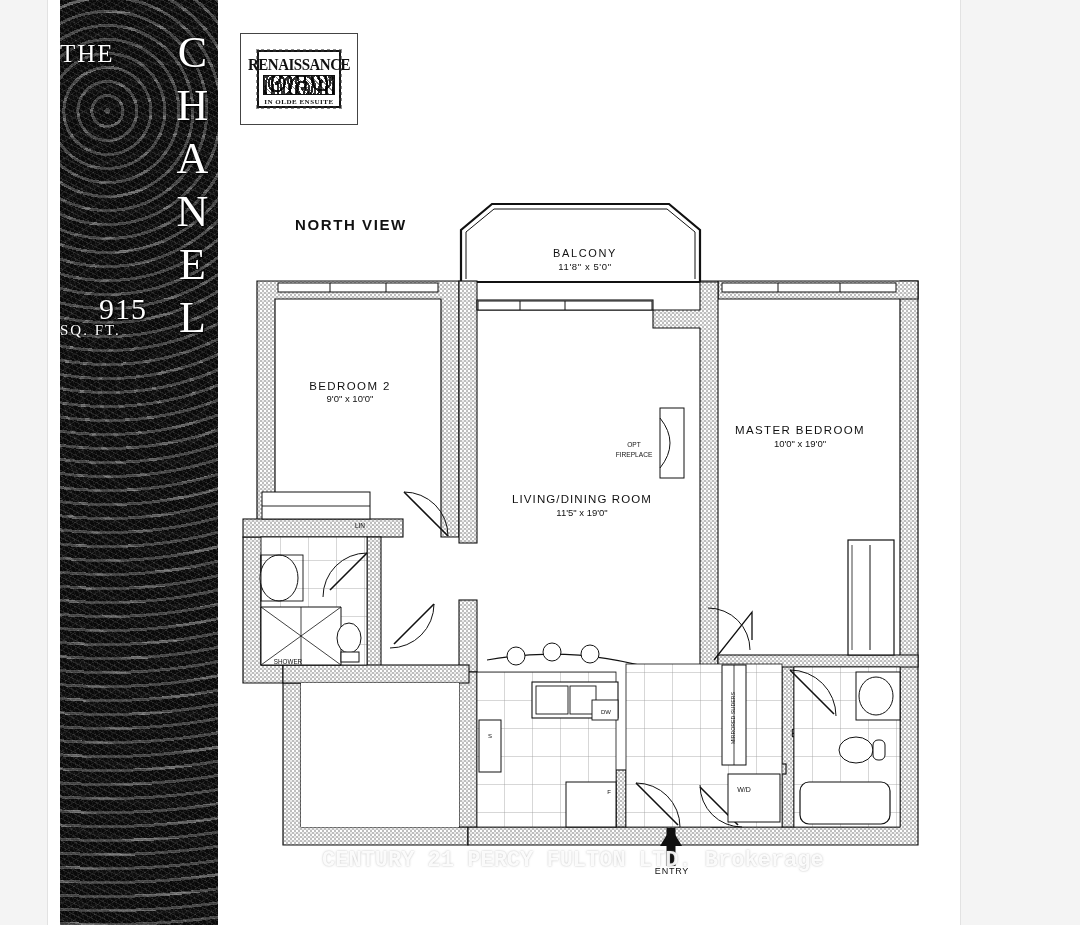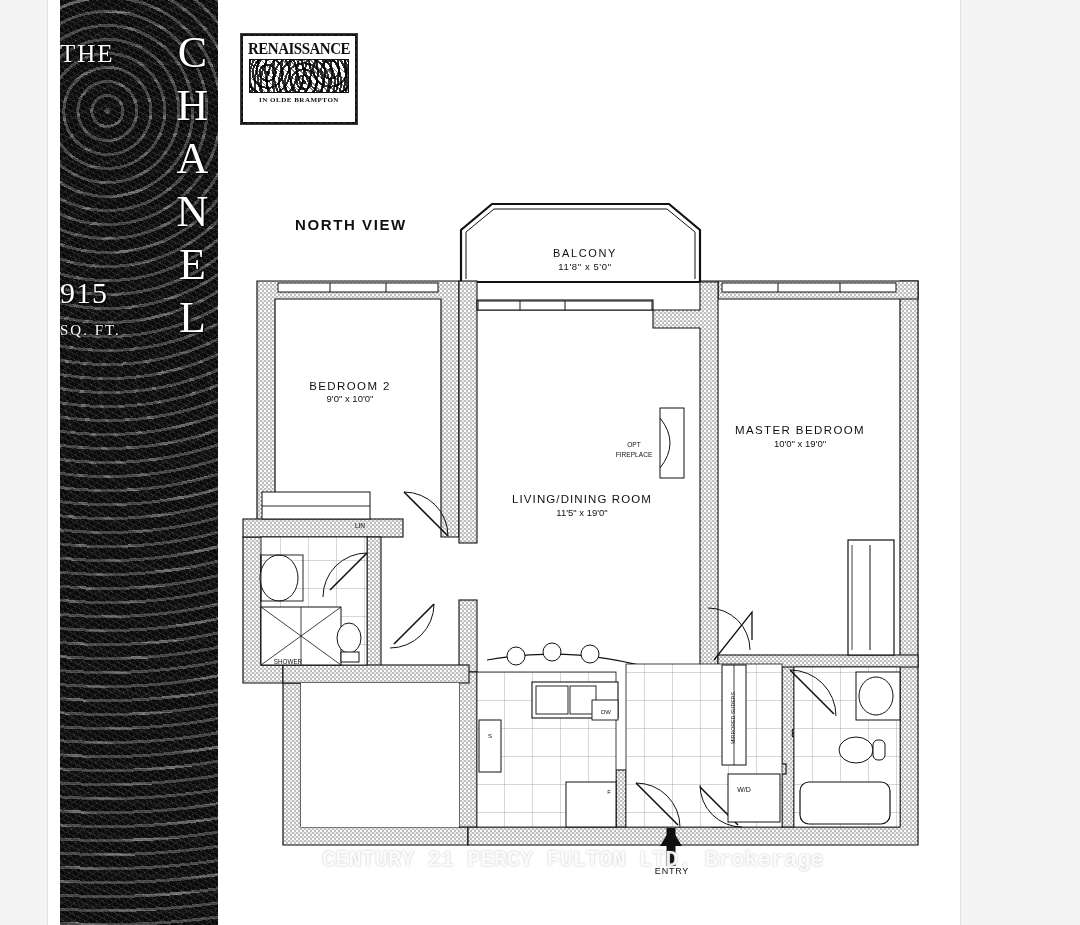--- a/index.html
+++ b/index.html
@@ -58,30 +58,30 @@
   #t-chanel {
     top: 62px; left: 0; width: 158px;
     font-size: 44px;
     letter-spacing: 4px;
     writing-mode: vertical-rl;
     text-orientation: upright;
     display: flex; justify-content: flex-start; align-items: center;
     height: 250px;
     flex-direction: column;
   }
-  #t-915 { top: 276px; font-size: 30px; letter-spacing: 1px; }
+  #t-915 { top: 292px; font-size: 30px; letter-spacing: 1px; padding-left: 39px; }
   #t-sqft { top: 322px; font-size: 15px; letter-spacing: 2px; }
 
   
   #logo {
     position: absolute; left: 240px; top: 33px;
     width: 118px; height: 92px;
     background: #ffffff;
     border: 1px solid #444;
-    padding: 0;
+    padding: 16px;
   }
   #logo .inner {
     width: 100%; height: 100%;
     border: 2px solid #111;
     position: relative;
     background: #fff;
     display: flex; flex-direction: column; align-items: center;
   }
   #logo .ren {
     font-family: "Liberation Serif", serif;
@@ -150,21 +150,21 @@
     <div class="banner-text" id="t-chanel">CHANEL</div>
     <div class="banner-text" id="t-915">915</div>
     <div class="banner-text" id="t-sqft">SQ. FT.</div>
   </div>
 
   <div id="logo">
     <div class="inner">
       <div class="edge"></div>
       <div class="ren">RENAISSANCE</div>
       <div class="art"></div>
-      <div class="sub">IN OLDE BRAMPTON</div>
+      <div class="sub">IN OLDE ENSUITE</div>
     </div>
   </div>
 
   <svg id="plan" viewBox="0 0 1080 925">
     <defs>
       <pattern id="hatch" width="4" height="4" patternUnits="userSpaceOnUse">
         <rect width="4" height="4" fill="#ffffff"></rect>
         <circle cx="1" cy="1" r="0.75" fill="#5e5e5e"></circle>
         <circle cx="3" cy="3" r="0.75" fill="#5e5e5e"></circle>
         <circle cx="3" cy="1" r="0.5" fill="#8c8c8c"></circle>

